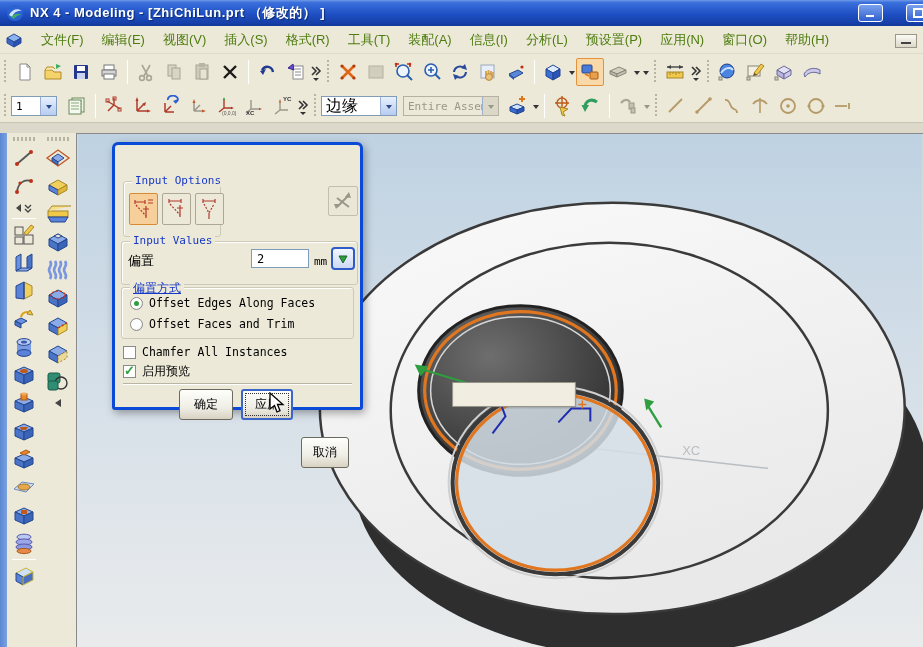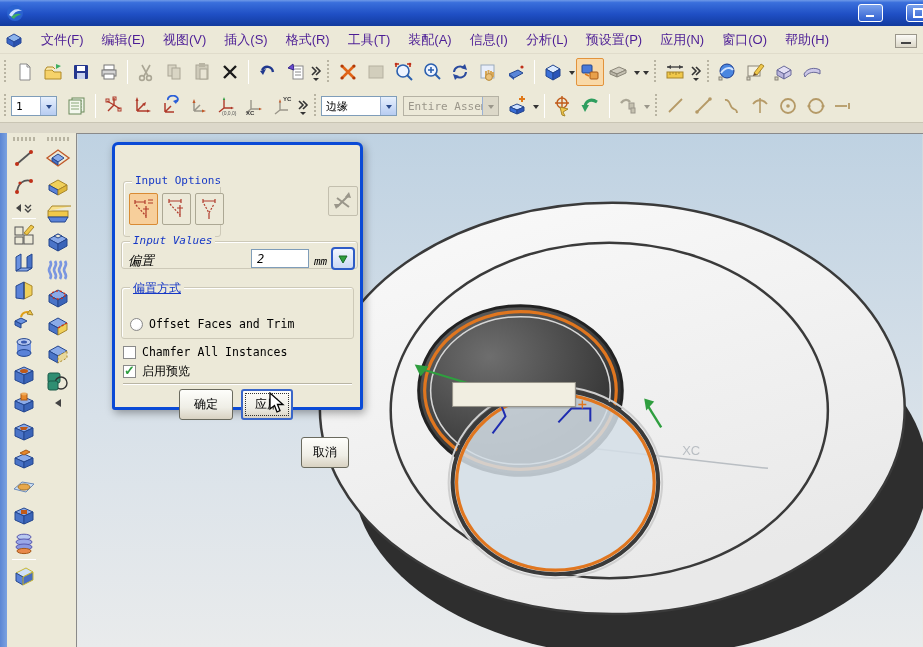--- a/index.html
+++ b/index.html
@@ -15,21 +15,21 @@
   .winbtn { width:25px; height:18px; border-radius:3px; border:1px solid #fff;
     background:linear-gradient(180deg,#7ba2ec,#2f5fd0); display:flex; align-items:center; justify-content:center; }
   #win-min { position:absolute; right:40px; top:4px; }
   #win-max { position:absolute; right:-8px; top:4px; }
   .winbtn svg{ display:block; }
 
   
   #menubar { position:absolute; left:0; top:26px; width:923px; height:28px; background:#ece9d8;
     display:flex; align-items:center; border-bottom:1px solid #e0dccb; }
   #menubar .mico { margin:0 8px 0 4px; }
-  .mi { font-size:13px; color:#4c1d95; padding:3px 9px; white-space:nowrap; }
+  .mi { font-size:13px; color:#4d7c0f; padding:3px 9px; white-space:nowrap; }
   #mdi-min { position:absolute; right:6px; top:8px; width:22px; height:14px; border:1px solid #9a968a;
     background:linear-gradient(#fbfaf6,#dcd8c8); display:flex; align-items:flex-end; justify-content:center; }
   #mdi-min i { display:block; width:10px; height:2px; background:#444; margin-bottom:3px; }
 
   
   .trow { position:absolute; left:0; width:923px; background:#ece9d8; display:flex; align-items:center; }
   #trow1 { top:54px; height:36px; }
   #trow2 { top:90px; height:33px; border-bottom:1px solid #c9c5b4; }
   #dockshade { position:absolute; left:0; top:123px; width:923px; height:10px; background:#dcd8ca; }
   .handle { width:4px; height:24px; margin:0 4px 0 3px;
@@ -107,20 +107,21 @@
 <body>
 
 <div id="app">
 
   <div id="titlebar">
     <svg width="18" height="18" viewBox="0 0 18 18">
       <circle cx="9" cy="9" r="8" fill="#2a62d0"></circle>
       <path d="M3 11 C6 5 12 4 16 7 C12 6 8 8 6 13 Z" fill="#cfe2ff"></path>
       <path d="M5 13 C9 9 13 9 15 11 C12 11 9 13 8 15 Z" fill="#3fae62"></path>
     </svg>
+    <span class="ttext">NX 4 - Modeling - [ZhiChiLun.prt （修改的） ]</span>
     <span id="win-min" class="winbtn">
         <svg width="12" height="10">
           <rect x="1" y="7" width="8" height="2" fill="#fff"></rect>
         </svg>
       </span>
     <span id="win-max" class="winbtn">
         <svg width="12" height="10">
           <rect x="1" y="1" width="9" height="8" fill="none" stroke="#fff" stroke-width="2"></rect>
         </svg>
       </span>
@@ -422,21 +423,21 @@
       </span>
     <span class="ovf">
         <svg width="12" height="18">
           <path d="M2 4 l4 4 -4 4 M6 4 l4 4 -4 4" fill="none" stroke="#333" stroke-width="1.6"></path>
           <polygon points="3,15 9,15 6,18" fill="#333"></polygon>
         </svg>
       </span>
 
     <span class="handle"></span>
     <span class="combo" style="width:76px">
-        <span class="cv" style="font-family:'Liberation Sans',sans-serif;font-size:11px">边缘</span>
+        <span class="cv" style="font-family:'Liberation Sans',sans-serif;font-size:16px">边缘</span>
         <span class="cbtn"></span>
       </span>
     <span class="combo gray" style="width:96px;margin-left:6px">
         <span class="cv">Entire Assemb</span>
         <span class="cbtn"></span>
       </span>
     <span class="t" style="margin-left:4px">
         <svg width="22" height="22">
           <polygon points="4,12 11,9 18,12 11,15" fill="#cfe2ff" stroke="#24468e"></polygon>
           <polygon points="4,12 11,15 11,19 4,16" fill="#3a6fd8" stroke="#24468e"></polygon>
@@ -804,34 +805,38 @@
       </span>
     </div>
     <span id="swapbtn">
       <svg width="22" height="22">
           <path d="M5 17 L17 5 M5 8 L17 17" stroke="#9a968a" stroke-width="2"></path>
           <polygon points="17,2 19,8 13,7" fill="#9a968a"></polygon>
           <polygon points="2,14 8,14 4,19" fill="#9a968a"></polygon>
         </svg>
     </span>
 
-    <div class="grp" style="left:6px; top:96px; width:237px; height:28px;font-style:italic;">
+    <div class="grp" style="left:6px; top:96px; width:237px; height:44px;">
       <span class="grp-title">Input Values</span>
       <span style="position:absolute; left:6px; top:10px; font-size:13px;">偏置</span>
       <span class="fld mono" style="left:129px; top:7px; width:58px; height:19px;">2</span>
       <span class="mono" style="position:absolute; left:192px; top:13px; font-size:11px;">mm</span>
     </div>
     <span id="spin">
       <svg width="12" height="12">
           <polygon points="2,3 10,3 6,10" fill="#2f9e3f" stroke="#1a6a28"></polygon>
         </svg>
     </span>
 
     <div class="grp" style="left:6px; top:142px; width:233px; height:52px;">
       <span class="grp-title" style="font-family:'Liberation Sans',sans-serif; font-size:12px;text-decoration:underline;">偏置方式</span>
+      <span class="crow" style="left:8px; top:8px;">
+        <span class="radio sel"></span>
+        <span class="lab mono" style="font-size:11.5px">Offset Edges Along Faces</span>
+      </span>
       <span class="crow" style="left:8px; top:29px;">
         <span class="radio"></span>
         <span class="lab mono" style="font-size:11.5px">Offset Faces and Trim</span>
       </span>
     </div>
 
     <span class="crow" style="left:8px; top:200px;">
       <span class="check"></span>
       <span class="lab mono" style="font-size:11.5px">Chamfer All Instances</span>
     </span>

